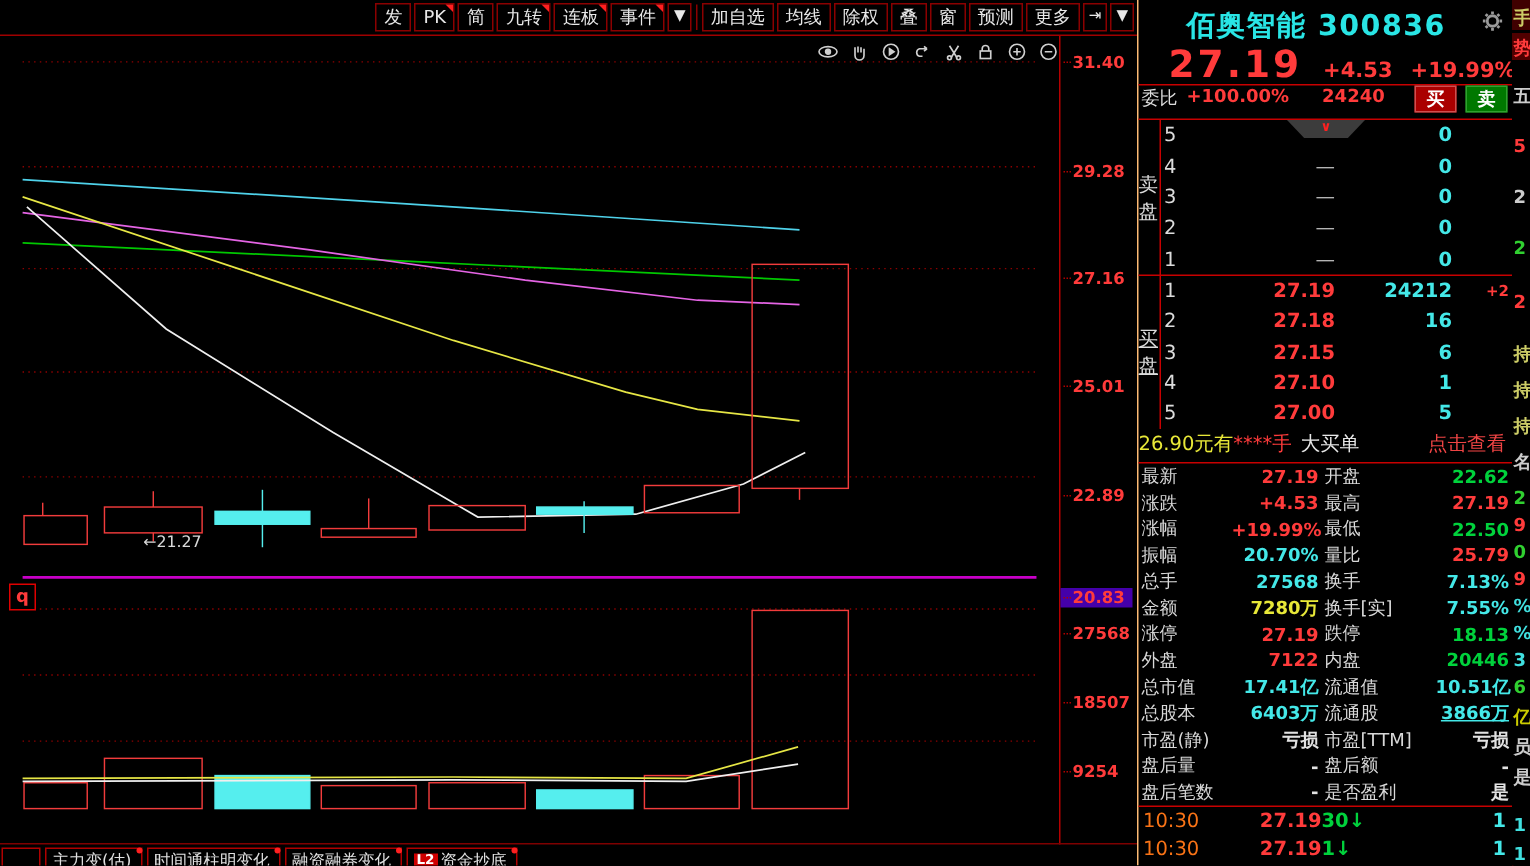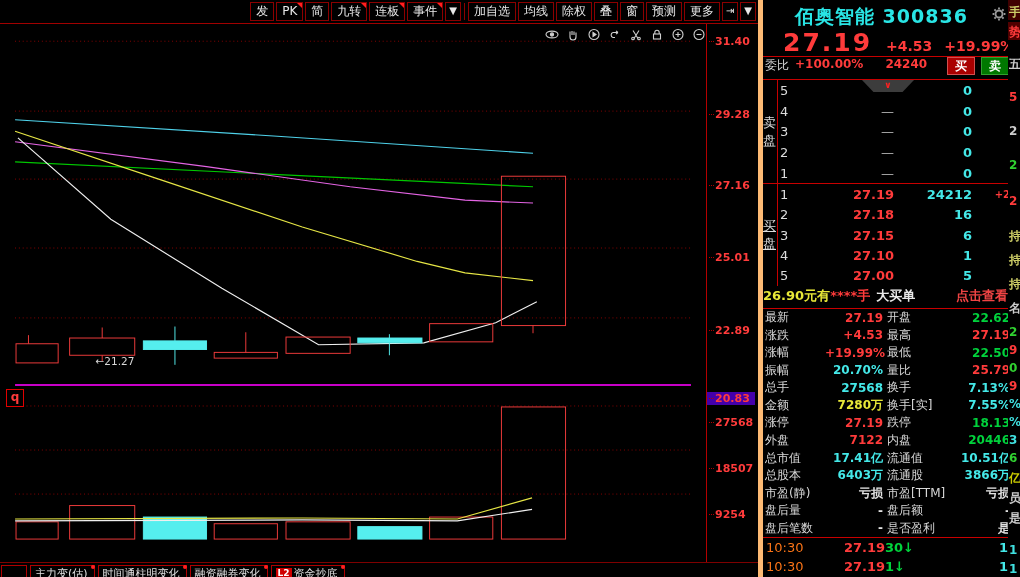--- a/index.html
+++ b/index.html
@@ -22,21 +22,21 @@
   #chart-bottom{position:absolute;left:0;top:562px;width:758px;height:1px;background:#7e0000;}
   
   #axis{position:absolute;left:707px;top:24px;width:51px;height:539px;}
   .axis-label{position:absolute;left:2px;font-size:11px;font-weight:700;color:#ff3b3b;white-space:nowrap;display:flex;align-items:center;}
   .axis-label::before{content:"";width:5px;border-top:1px dotted #b00000;margin-right:1px;}
   .axis-label.hl{background:#4400aa;left:0;width:46px;padding-left:2px;}
   
   #wm{position:absolute;left:6px;top:389px;width:16px;height:16px;border:1px solid #e00000;color:#ff3b3b;
       font-size:12px;font-weight:700;text-align:center;line-height:15px;background:#000;z-index:5;}
   
-  #panel{position:absolute;left:758px;top:0;width:249px;height:577px;border-left:5px solid #fdba74;border-right:1px solid #c80000;}
+  #panel{position:absolute;left:758px;top:0;width:249px;height:577px;border-left:1px solid #fdba74;border-right:1px solid #c80000;}
   .hline{position:absolute;left:0;width:249px;height:1px;background:#c80000;}
   #name-box{position:absolute;left:0;top:0;width:249px;height:56px;}
   #stock-name{position:absolute;left:32px;top:4px;font-size:19px;font-weight:700;color:#29e5e5;letter-spacing:1px;white-space:nowrap;}
   #gear{position:absolute;right:6px;top:6px;width:14px;height:14px;cursor:pointer;}
   #price-row{position:absolute;left:20px;top:28px;width:225px;display:flex;align-items:baseline;}
   #last-price{font-size:25px;font-weight:700;color:#ff3b3b;letter-spacing:2px;}
   #chg{font-size:14px;font-weight:700;color:#ff3b3b;margin-left:14px;}
   #chg-pct{font-size:14px;font-weight:700;color:#ff3b3b;margin-left:12px;}
   #weibi-row{position:absolute;left:0;top:57px;width:249px;height:21px;display:flex;font-size:12px;}
   #weibi-label{color:#dcdcdc;margin-left:2px;}
@@ -54,21 +54,21 @@
   .book-row{flex:1;display:grid;grid-template-columns:16px 100px 1fr 36px;align-items:center;font-size:13px;cursor:default;position:relative;}
   .book-row .n{color:#dcdcdc;padding-left:2px;}
   .book-row .p{text-align:right;font-weight:700;color:#ff3b3b;}
   .book-row .p.dash{color:#b4b4b4;font-weight:400;}
   .book-row .v{text-align:right;font-weight:700;color:#44e8e8;padding-right:4px;}
   .book-row .x{font-size:10px;font-weight:700;color:#ff3b3b;text-align:right;padding-right:2px;}
   .chev{position:absolute;left:84px;top:0;width:52px;height:12px;background:#3c3c3c;
         clip-path:polygon(0 0,100% 0,78% 100%,22% 100%);color:#ff2020;font-size:9px;font-weight:700;
         text-align:center;line-height:10px;}
   #big-order{position:absolute;left:0;top:286px;width:249px;height:20px;display:flex;align-items:center;
-             font-size:13px;font-weight:700;white-space:nowrap;}
+             font-size:13px;font-weight:400;white-space:nowrap;}
   #big-order .y{color:#e8e838;}
   #big-order .r{color:#ff3b3b;}
   #big-order .w{color:#e8e8e8;text-align:right;}
   #big-order .act{color:#ef4444;margin-left:auto;margin-right:4px;cursor:pointer;}
   #stats{position:absolute;left:0;top:308px;width:249px;height:228px;border-top:1px solid #c80000;
          display:flex;flex-direction:column;}
   .stat-row{flex:1;display:grid;grid-template-columns:62px 60px 76px 1fr;align-items:center;font-size:12px;}
   .stat-row .lab{color:#d8d8d8;padding-left:2px;white-space:nowrap;}
   .stat-row .val{text-align:right;font-weight:700;white-space:nowrap;padding-right:2px;}
   #ticks{position:absolute;left:0;top:537px;width:249px;height:40px;border-top:1px solid #c80000;}
@@ -395,21 +395,21 @@
       <div class="stat-row">
         <span class="lab">总市值</span>
         <span class="val" style="color: rgb(68, 232, 232);">17.41亿</span>
         <span class="lab">流通值</span>
         <span class="val" style="color: rgb(68, 232, 232);">10.51亿</span>
       </div>
       <div class="stat-row">
         <span class="lab">总股本</span>
         <span class="val" style="color: rgb(68, 232, 232);">6403万</span>
         <span class="lab">流通股</span>
-        <span class="val" style="color: rgb(68, 232, 232);">3866万</span>
+        <span class="val" style="color: rgb(68, 232, 232); text-decoration: underline;">3866万</span>
       </div>
       <div class="stat-row">
         <span class="lab">市盈(静)</span>
         <span class="val" style="color: rgb(226, 226, 226);">亏损</span>
         <span class="lab">市盈[TTM]</span>
         <span class="val" style="color: rgb(226, 226, 226);">亏损</span>
       </div>
       <div class="stat-row">
         <span class="lab">盘后量</span>
         <span class="val" style="color: rgb(226, 226, 226);">-</span>

